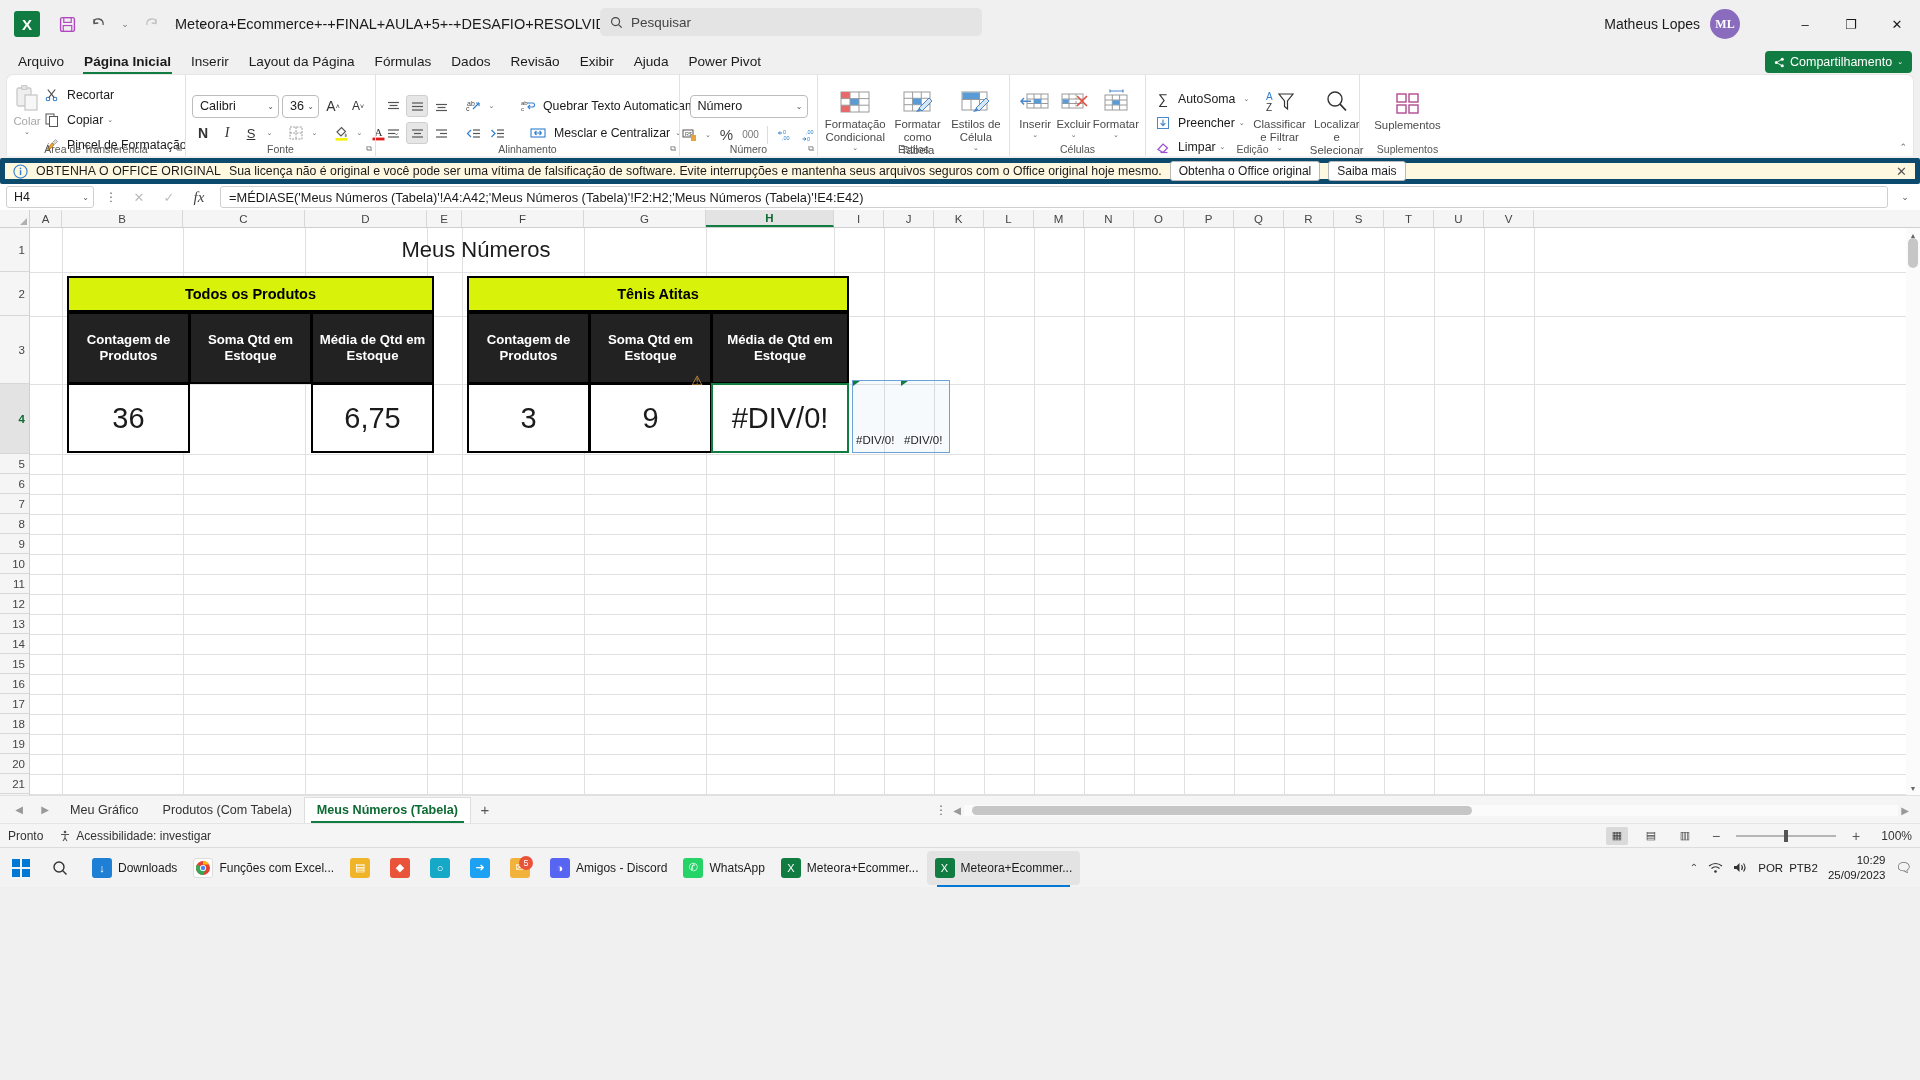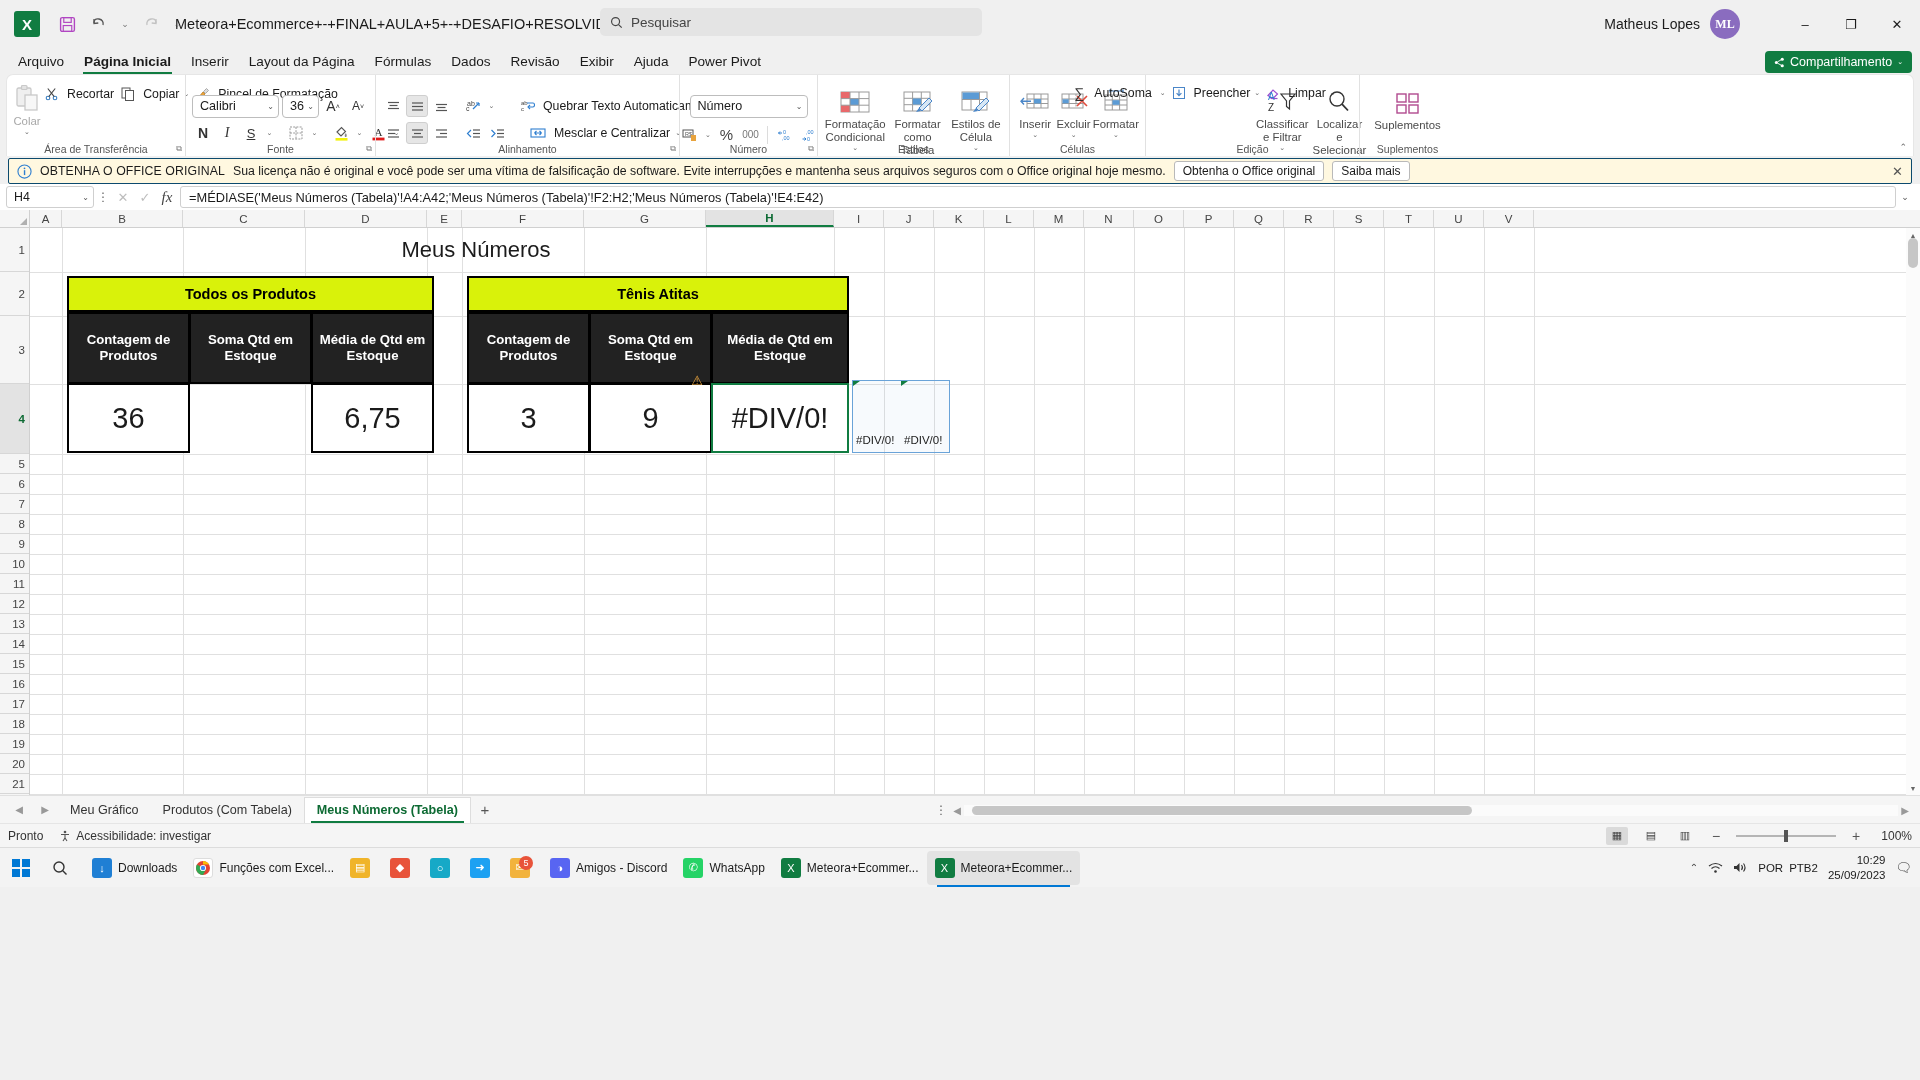--- a/index.html
+++ b/index.html
@@ -90,50 +90,50 @@
   .big-btn {
     display: flex; flex-direction: column; align-items: center; justify-content: flex-start;
     width: 56px; padding-top: 4px; font-size: 11.4px; color: #4a4a4a; text-align: center; line-height: 1.12;
   }
   .big-btn .gi { height: 32px; display: flex; align-items: center; justify-content: center; }
   .big-btn.wide { width: 76px; }
   .big-btn.xwide { width: 66px; }
   .caret { font-size: 7px; color: #666; }
 
   .sm-row { display: flex; align-items: center; gap: 4px; height: 22px; font-size: 12.3px; color: #1b1b1b; white-space: nowrap; }
-  .sm-col { display: flex; justify-content: center; gap: 1px; }
+  .sm-col { display: flex; flex-direction: column; justify-content: center; gap: 1px; }
   .icon-btn {
     height: 22px; min-width: 22px; display: flex; align-items: center; justify-content: center;
     border-radius: 3px; font-size: 13px; color: #333;
   }
   .icon-btn.pressed { background: #e6e6e6; border: 1px solid #cfcfcf; }
   .sep-v { width: 1px; background: #dcdcdc; margin: 2px 3px; align-self: stretch; }
 
   .combo {
     height: 23px; border: 1px solid #bdbdbd; border-radius: 4px; background: #fff;
     display: flex; align-items: center; padding: 0 4px 0 7px; font-size: 12.6px; color: #1b1b1b;
     justify-content: space-between;
   }
   .combo .cv { overflow: hidden; white-space: nowrap; }
 
   
   .notice {
-    margin: 2px 8px 0; height: 26px; background: #fff8e0; border: 1px solid #0c4a6e;
+    margin: 2px 0 0; height: 26px; background: #fff8e0; border: 5px solid #0c4a6e;
     display: flex; align-items: center; padding: 0 8px; gap: 8px; font-size: 12.3px; color: #1b1b1b;
     border-radius: 2px; position: relative;
   }
   .notice-strong { font-weight: 400; letter-spacing: .1px; }
   .notice-btn {
     border: 1px solid #b9b9b9; background: #fff; border-radius: 3px; height: 20px;
     padding: 0 8px; font-size: 12px; display: flex; align-items: center; color: #1b1b1b;
   }
   .notice-x { position: absolute; right: 8px; font-size: 13px; color: #555; }
 
   
-  .fbar { height: 26px; display: flex; align-items: center; background: #fff; padding: 2px 6px 2px 6px; gap: 0; }
+  .fbar { height: 26px; display: flex; align-items: center; background: #fff; padding: 2px 6px 2px 6px; gap: 8px; }
   .namebox {
     width: 88px; height: 22px; border: 1px solid #cfcfcf; border-radius: 3px; background: #fff;
     display: flex; align-items: center; justify-content: space-between; padding: 0 4px 0 7px;
     font-size: 12.4px; color: #1b1b1b;
   }
   .fb-dots { width: 18px; text-align: center; font-size: 12px; color: #666; }
   .fb-ic { width: 22px; text-align: center; font-size: 13px; }
   .fb-ic.gray { color: #bdbdbd; }
   .fb-fx { font-style: italic; font-family: "Liberation Serif", serif; font-size: 15px; color: #444; }
   .finput {

